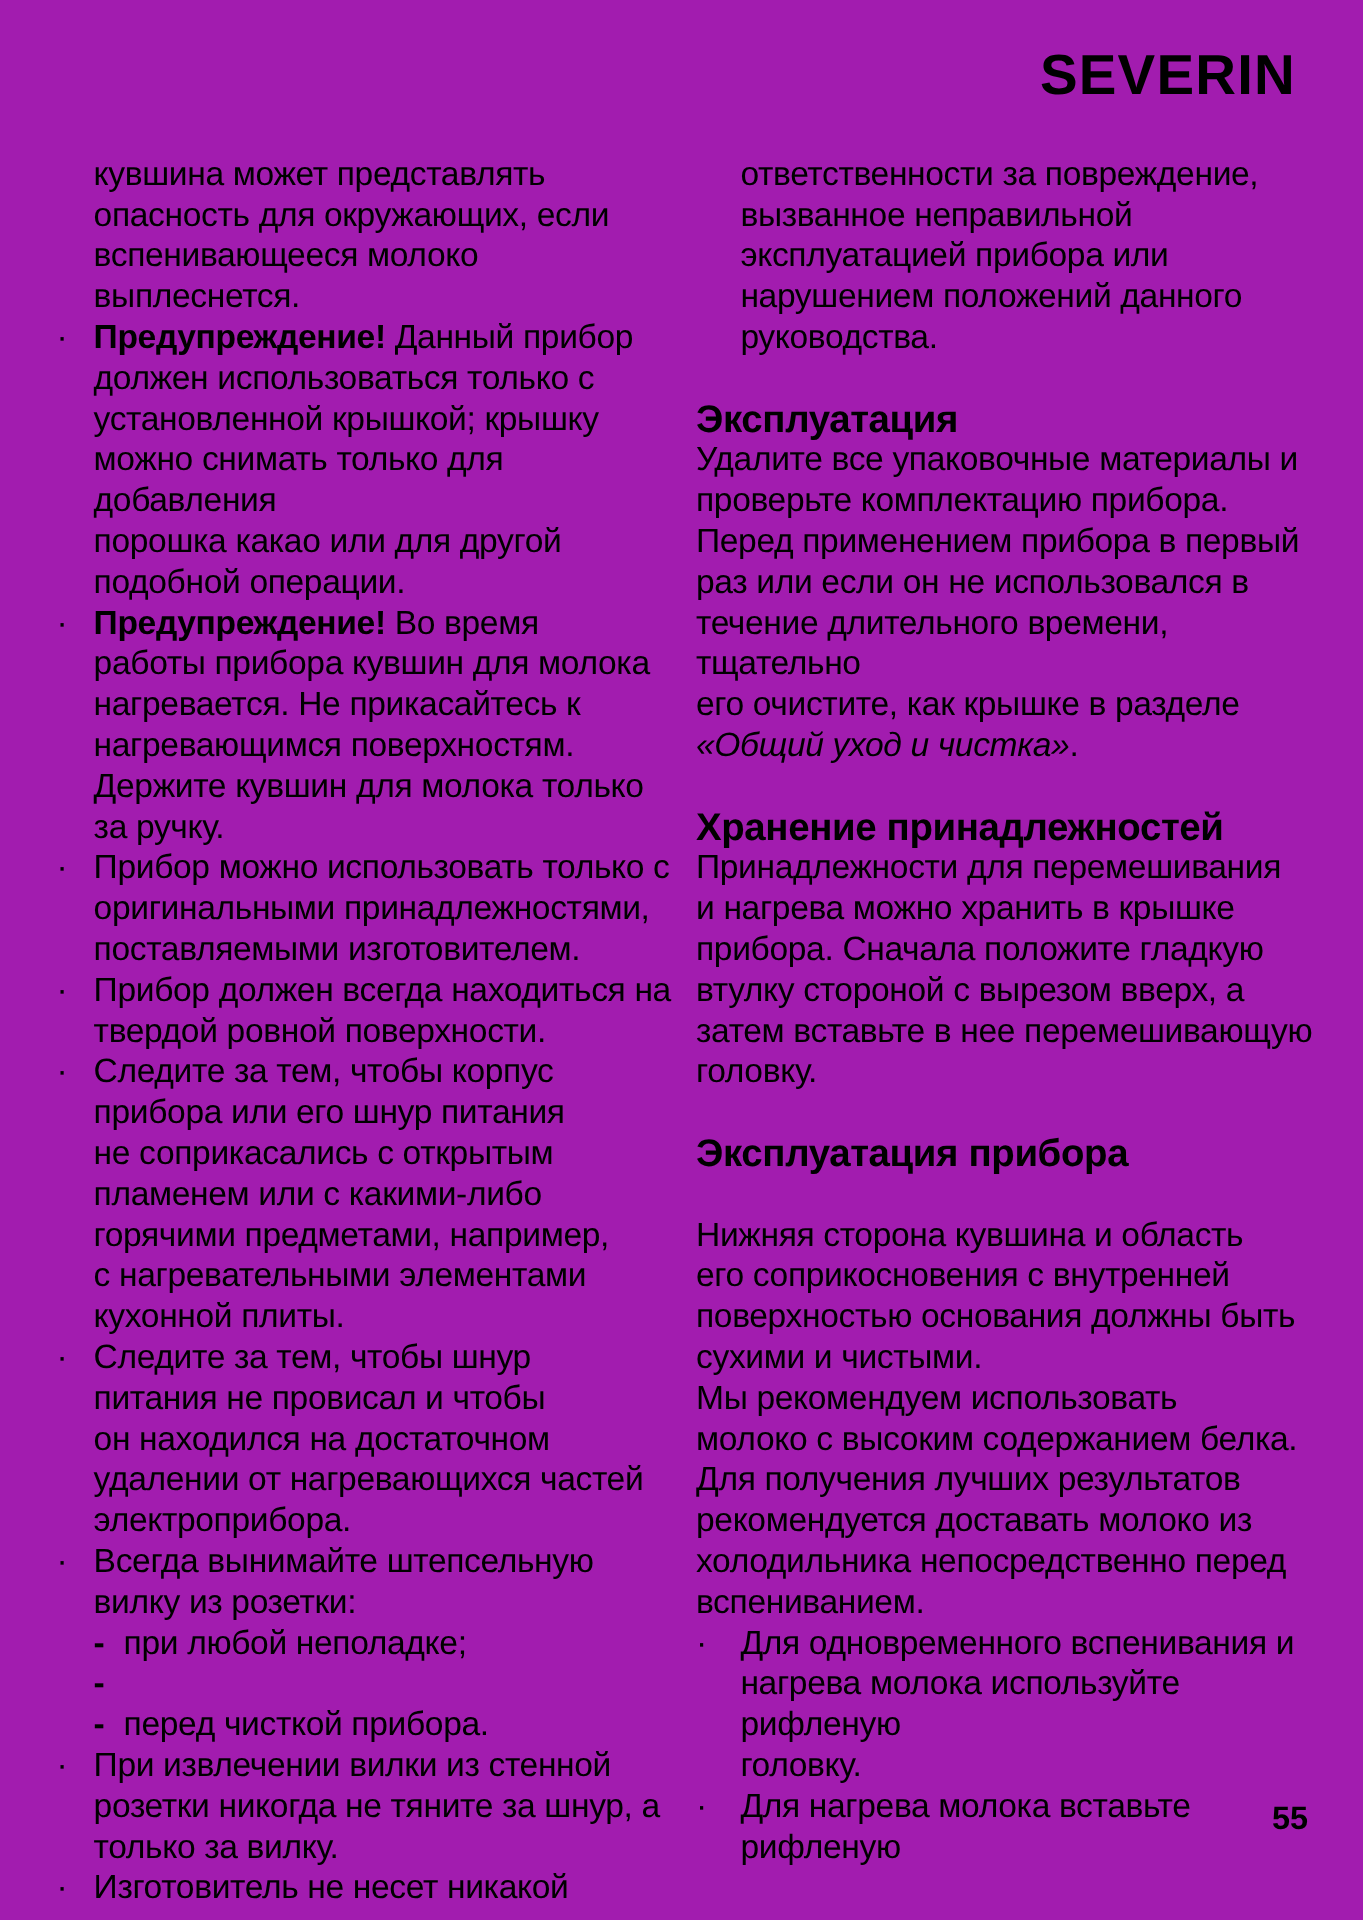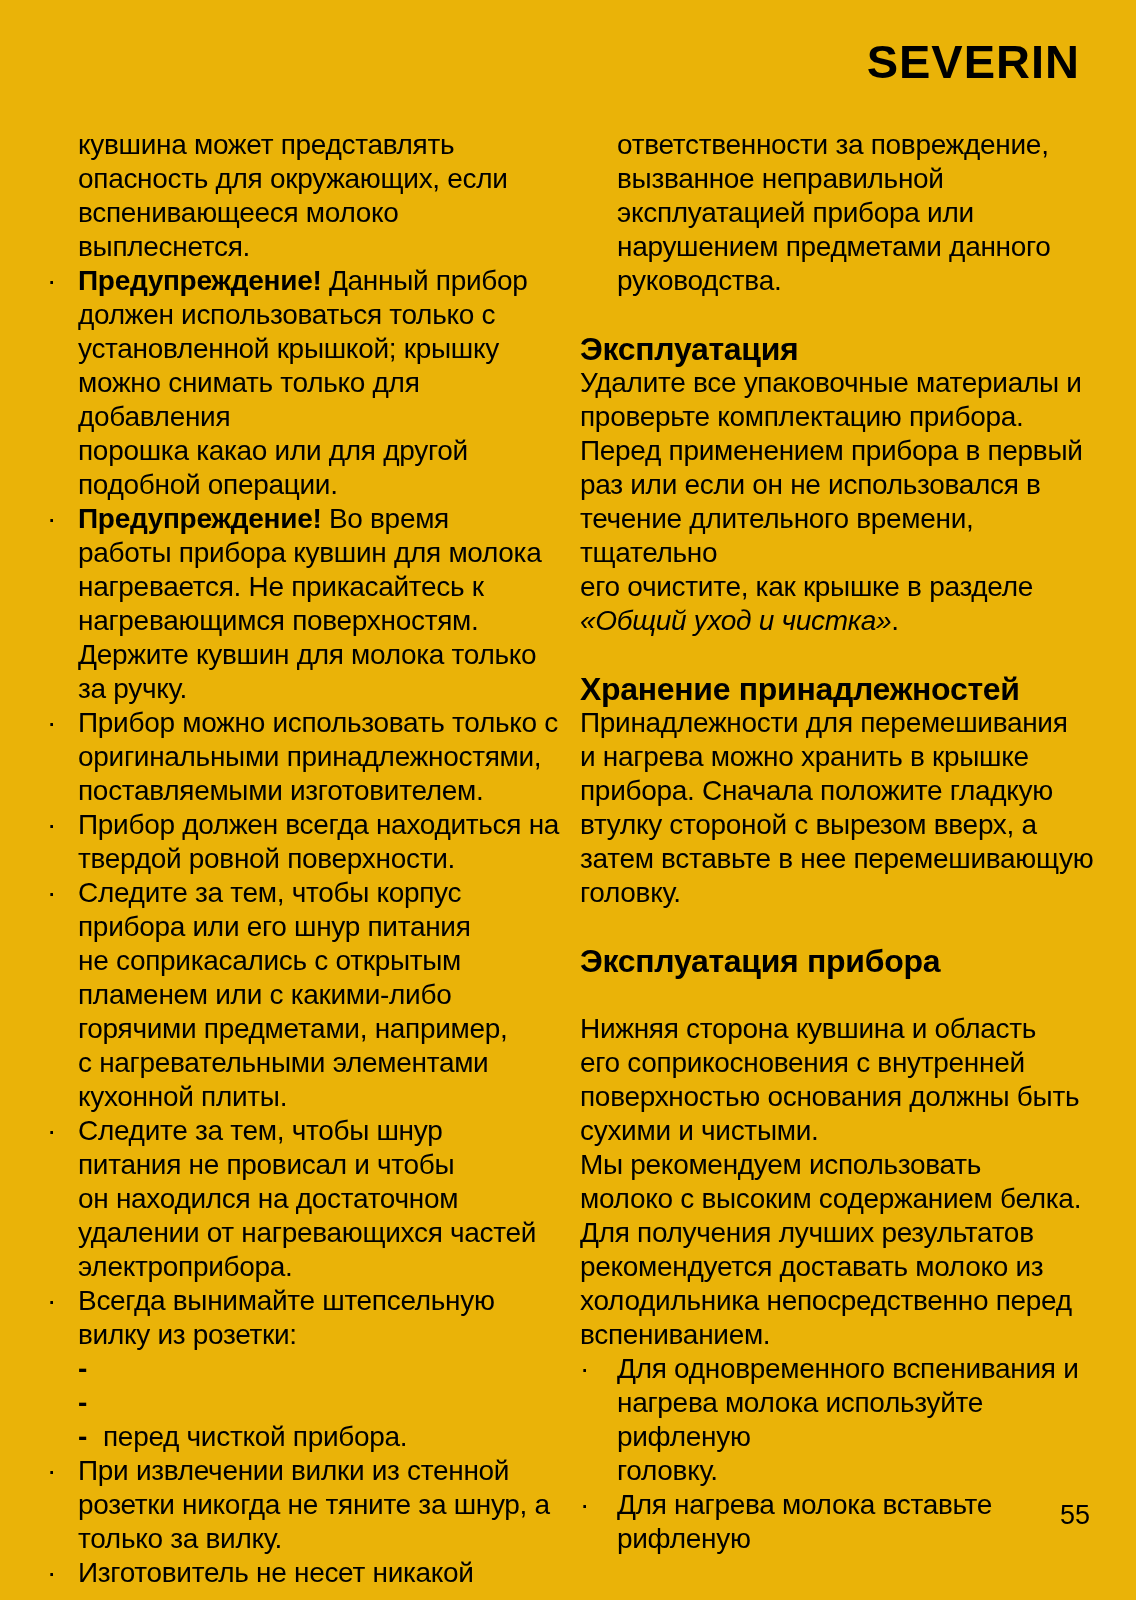--- a/index.html
+++ b/index.html
@@ -1,21 +1,21 @@
 <!DOCTYPE html>
 <html lang="ru"><head>
 <meta charset="utf-8">
 <style>
   * { box-sizing: border-box; }
   html, body { margin: 0; padding: 0; background: #ffffff; }
   .page {
     position: relative;
     width: 1136px;
     height: 1600px;
-    background: #eab308;
+    background: #a21caf;
     color: #000000;
     font-family: "Liberation Sans", "DejaVu Sans", sans-serif;
     overflow: hidden;
   }
   .logo {
     position: absolute;
     top: 34px;
     right: 56px;
     font-size: 47px;
     font-weight: 900;
@@ -48,21 +48,21 @@
     line-height: 34px;
     font-weight: bold;
   }
   .heading-italic { font-style: italic; }
   .gap { margin-top: 34px; }
   .page-number {
     position: absolute;
     top: 1500px;
     right: 46px;
     font-size: 27px;
-    font-weight: normal;
+    font-weight: bold;
   }
 </style>
 </head>
 <body>
 
 <div class="page">
 
   <div class="logo">SEVERIN</div>
 
   <div class="col col-left">
@@ -123,20 +123,21 @@
 электроприбора.</p>
     </div>
 
     <div class="bullet-item">
       <span class="marker">·</span>
       <div class="bullet-body">
         <p class="para pre bold">Всегда вынимайте штепсельную
 вилку из розетки:</p>
         <div class="dash-item">
           <span class="dash">-</span>
+          <p class="para pre bold">при любой неполадке;</p>
         </div>
         <div class="dash-item">
           <span class="dash">-</span>
         </div>
         <div class="dash-item">
           <span class="dash">-</span>
           <p class="para pre bold">перед чисткой прибора.</p>
         </div>
       </div>
     </div>
@@ -151,21 +152,21 @@
     <div class="bullet-item">
       <span class="marker">·</span>
       <p class="para pre bullet-body">Изготовитель не несет никакой</p>
     </div>
   </div>
 
   <div class="col col-right">
     <p class="para pre indent-r">ответственности за повреждение,
 вызванное неправильной
 эксплуатацией прибора  или
-нарушением предметами данного
+нарушением положений данного
 руководства.</p>
 
     <h2 class="heading">Эксплуатация</h2>
     <p class="para pre"><span>Удалите все упаковочные материалы и
 проверьте комплектацию прибора.
 Перед применением прибора в первый
 раз или если он не использовался в
 течение длительного времени, тщательно
 его очистите, как крышке в разделе
 </span><i>«Общий уход и чистка»</i><span>.</span></p>

